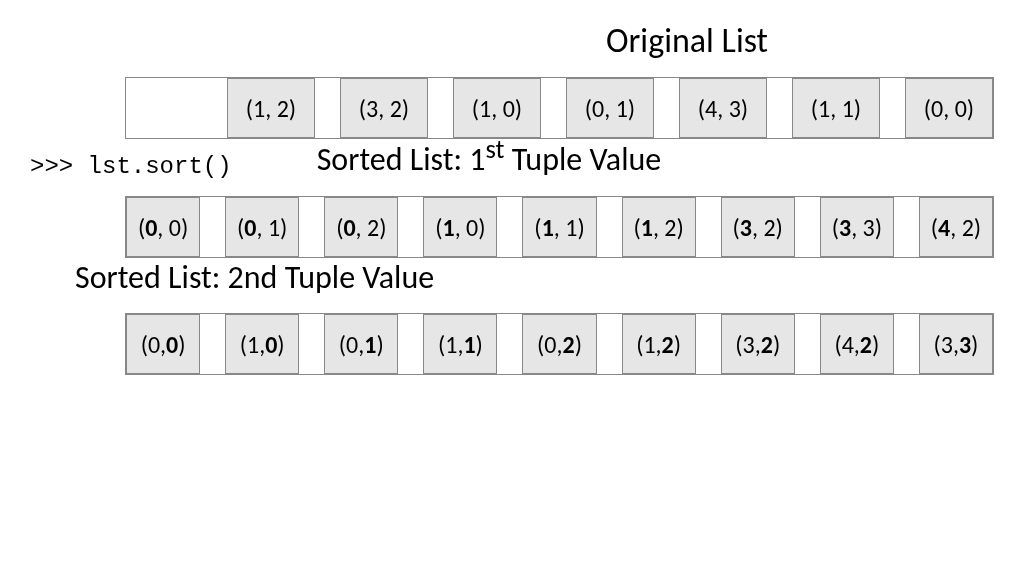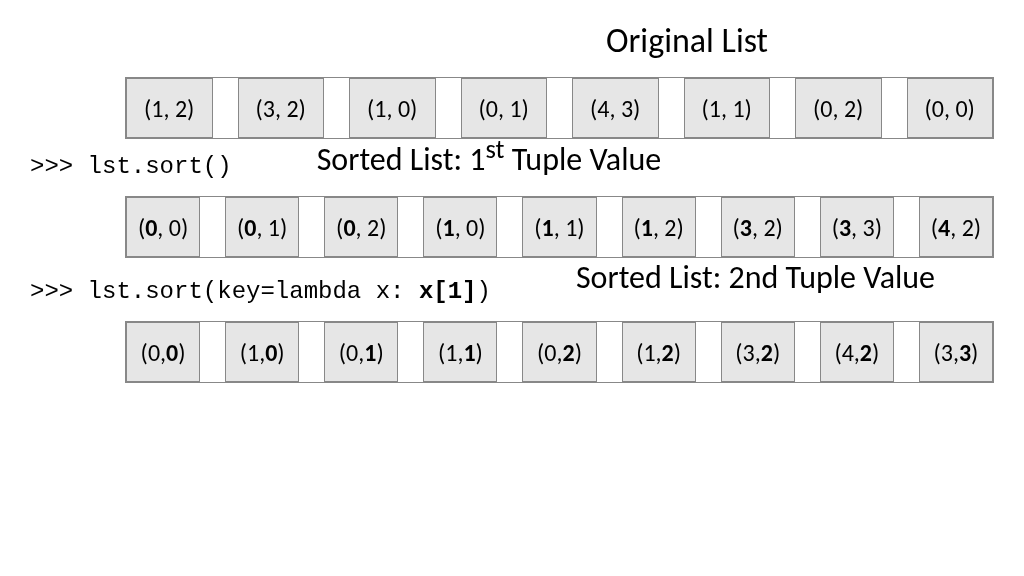--- a/index.html
+++ b/index.html
@@ -34,21 +34,21 @@
     .row-block {
       display: flex;
       align-items: stretch;
       gap: 40px;
     }
     .row-block.first {
       margin-top: -6px;
     }
     .tuple-row {
       display: flex;
-      justify-content: space-between;
+      justify-content: flex-end;
       margin-top: 16px;
       margin-left: 95px;
       border: 1px solid #888;
       gap: 25px;
     }
     .cell {
       width: 88px;
       height: 60px;
       background: #e6e6e6;
       border: 1px solid #888;
@@ -72,21 +72,20 @@
 
 <div class="title">Original List</div>
 
 <div class="tuple-row" id="row-original">
     <div class="cell">(1, 2)</div>
     <div class="cell">(3, 2)</div>
     <div class="cell">(1, 0)</div>
     <div class="cell">(0, 1)</div>
     <div class="cell">(4, 3)</div>
     <div class="cell">(1, 1)</div>
-    <div class="cell">(0, 2)</div>
     <div class="cell">(0, 0)</div>
   </div>
 
 <div class="row-block first">
   <div class="code-line">&gt;&gt;&gt; lst.sort()</div>
   <div class="section-header-right" id="title-sorted1">Sorted List: 1<sup>st</sup> Tuple Value</div>
 </div>
 
 <div class="tuple-row" id="row-sorted1">
     <div class="cell">(<b>0</b>, 0)</div>
@@ -94,21 +93,20 @@
     <div class="cell">(<b>0</b>, 2)</div>
     <div class="cell">(<b>1</b>, 0)</div>
     <div class="cell">(<b>1</b>, 1)</div>
     <div class="cell">(<b>1</b>, 2)</div>
     <div class="cell">(<b>3</b>, 2)</div>
     <div class="cell">(<b>3</b>, 3)</div>
     <div class="cell">(<b>4</b>, 2)</div>
   </div>
 
 <div class="row-block">
-  <div class="code-line" id="code-line2">&gt;&gt;&gt; lst.sort(key=lambda x: <b>x[1]</b>)</div>
   <div class="section-header-right">Sorted List: 2nd Tuple Value</div>
 </div>
 
 <div class="tuple-row" id="row-sorted2">
     <div class="cell">(0, <b>0</b>)</div>
     <div class="cell">(1, <b>0</b>)</div>
     <div class="cell">(0, <b>1</b>)</div>
     <div class="cell">(1, <b>1</b>)</div>
     <div class="cell">(0, <b>2</b>)</div>
     <div class="cell">(1, <b>2</b>)</div>

